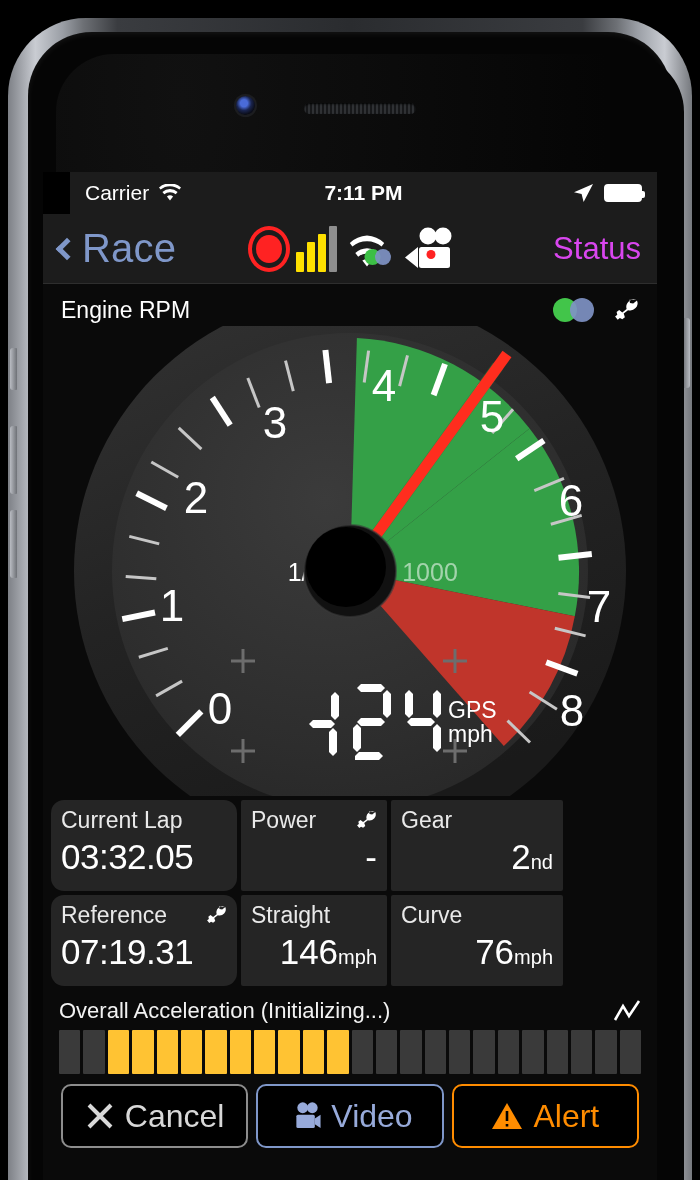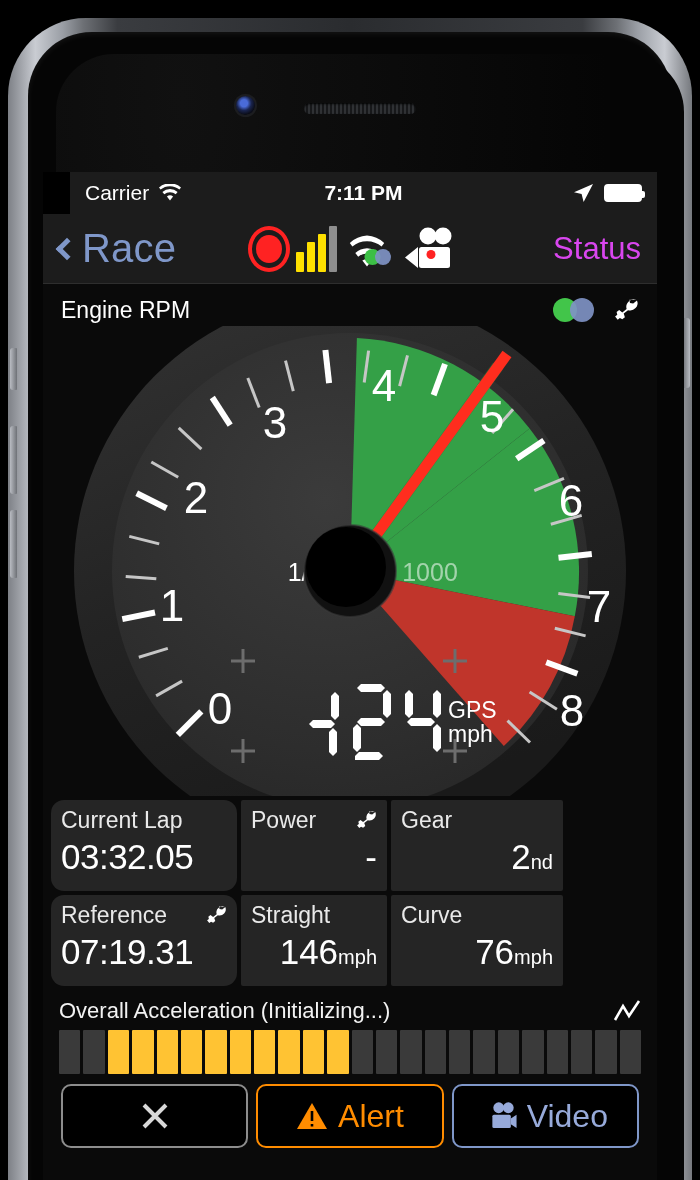--- a/index.html
+++ b/index.html
@@ -474,38 +474,39 @@
           </div>
       </div>
 
       <div class="btnrow">
         <div class="abtn cancel">
           <span>
             <svg width="30" height="30" viewBox="0 0 30 30">
               <path d="M4 4 L26 26 M26 4 L4 26" stroke="#d8d8d8" stroke-width="4" fill="none"></path>
             </svg>
           </span>
-        </div>
-        <div class="abtn alert">
-          <span>
-            <svg width="32" height="30" viewBox="0 0 32 30">
-              <path d="M16 2 L31 28 L1 28 Z" fill="#ff8c00"></path>
-              <path d="M16 10 L16 20 M16 23 L16 25.5" stroke="#000" stroke-width="2.6" fill="none"></path>
-            </svg>
-          </span>
-          <span>Alert</span>
+          <span>Cancel</span>
         </div>
         <div class="abtn video">
           <span>
             <svg width="34" height="28" viewBox="0 0 52 44">
               <circle cx="24" cy="9" r="8.5" fill="#97aada"></circle>
               <circle cx="39" cy="9" r="8.5" fill="#97aada"></circle>
               <rect x="14" y="20" width="29" height="21" rx="2.5" fill="#97aada"></rect>
               <path d="M43 26 L52 20 L52 41 L43 35z" fill="#97aada"></path>
             </svg>
           </span>
           <span>Video</span>
         </div>
+        <div class="abtn alert">
+          <span>
+            <svg width="32" height="30" viewBox="0 0 32 30">
+              <path d="M16 2 L31 28 L1 28 Z" fill="#ff8c00"></path>
+              <path d="M16 10 L16 20 M16 23 L16 25.5" stroke="#000" stroke-width="2.6" fill="none"></path>
+            </svg>
+          </span>
+          <span>Alert</span>
+        </div>
       </div>
 
     </div>
   </div>
 </div>
 
 </body></html>

